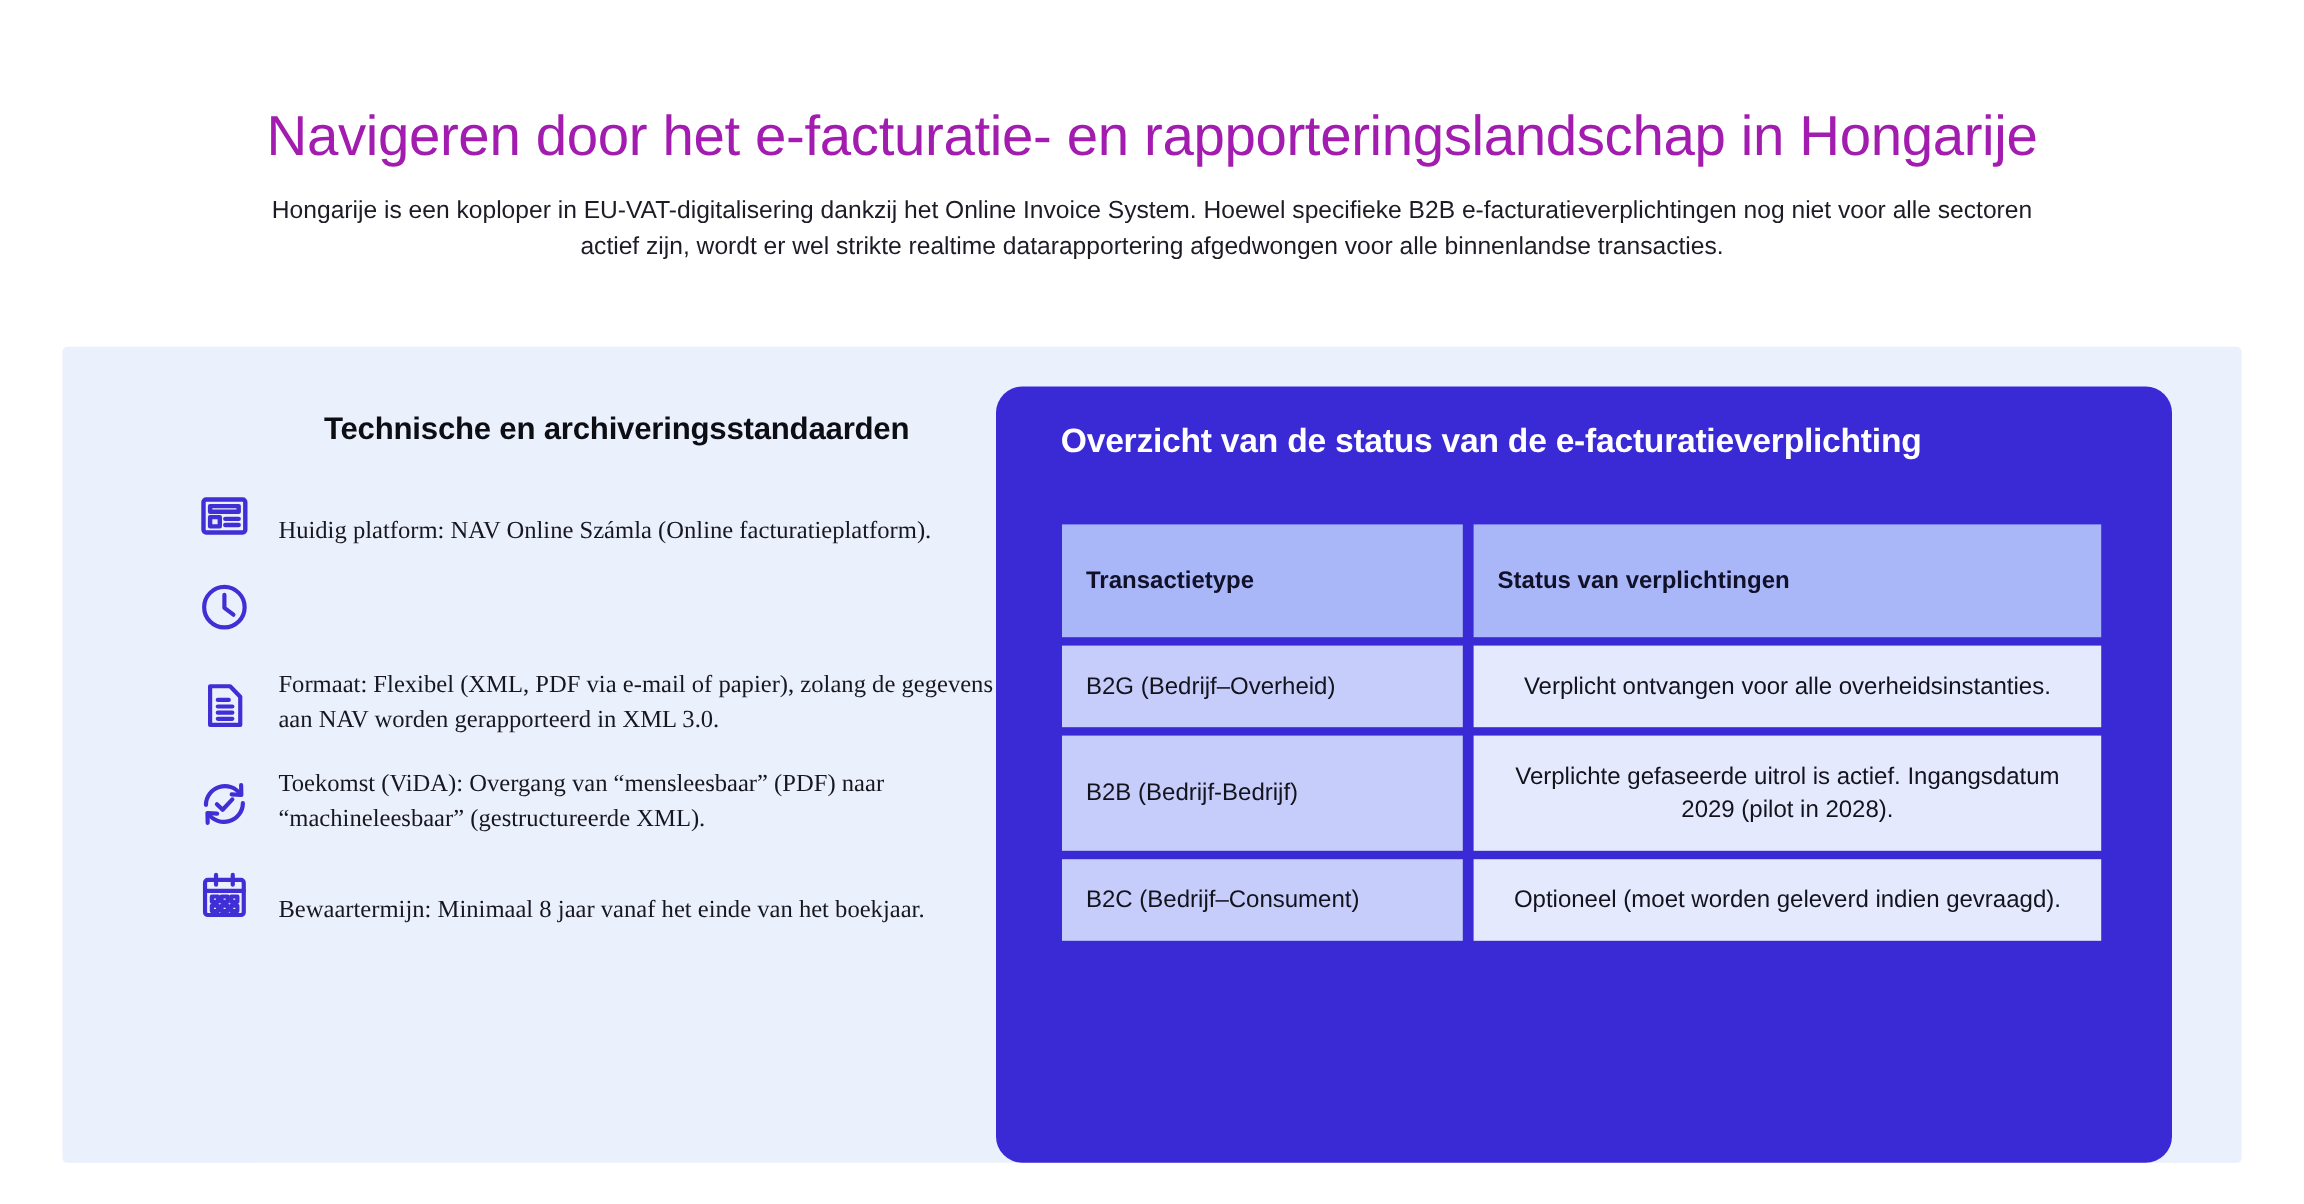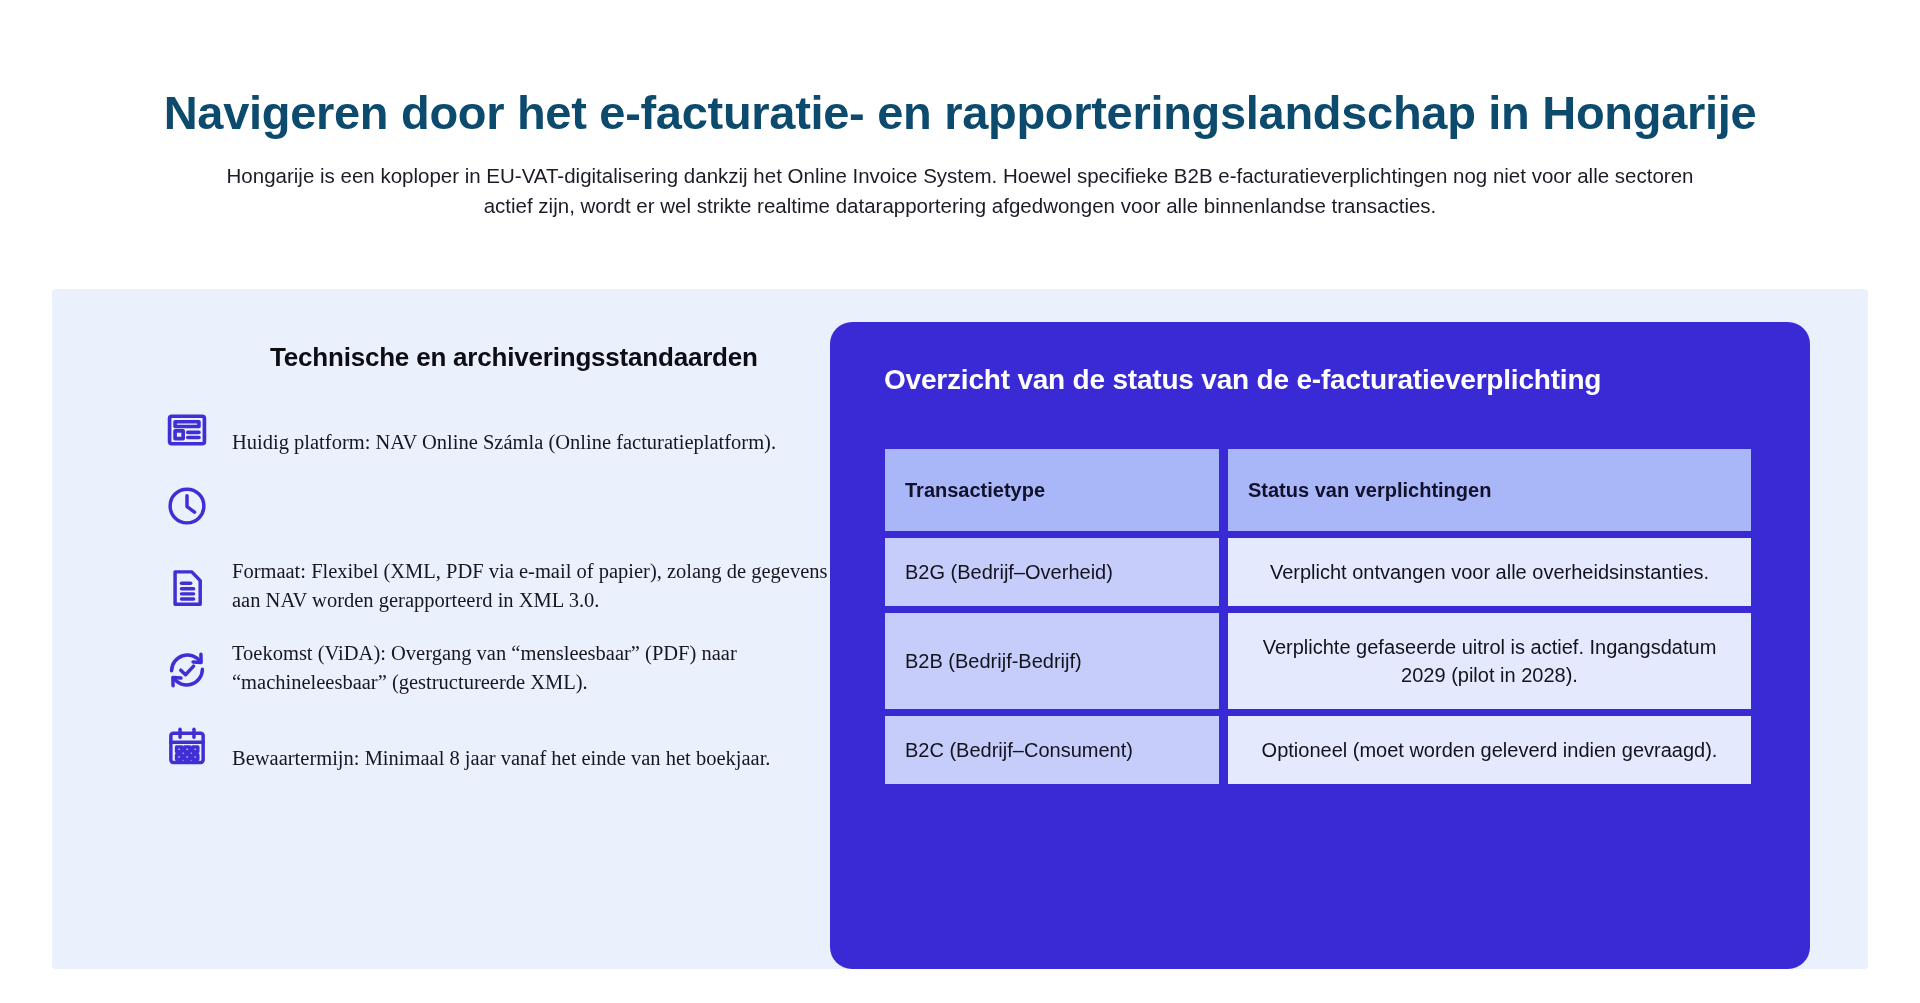--- a/index.html
+++ b/index.html
@@ -20,22 +20,22 @@
   }
 
   
   .header {
     padding-top: 86px;
     text-align: center;
   }
 
   .main-title {
     font-size: 47px;
-    font-weight: 700;
-    color: #0c4a6e;
+    font-weight: 400;
+    color: #a21caf;
     letter-spacing: -0.3px;
     line-height: 1.15;
     white-space: nowrap;
   }
 
   .subtitle {
     margin: 21px auto 0;
     width: 1510px;
     font-size: 20.5px;
     line-height: 1.45;
@@ -117,21 +117,21 @@
     flex: 1;
     padding: 33px 0 0 0;
     display: flex;
     justify-content: flex-start;
   }
 
   .blue-card {
     width: 980px;
     background: #3a2ad6;
     border-radius: 22px;
-    padding: 42px 48px 44px 48px;
+    padding: 30px 48px 44px 48px;
     margin-left: -47px;
   }
 
   .blue-card-title {
     color: #ffffff;
     font-size: 28px;
     font-weight: 700;
     letter-spacing: -0.2px;
     margin-bottom: 46px;
     margin-left: 6px;
@@ -148,21 +148,21 @@
   .status-table col.col-type  { width: 334px; }
   .status-table col.col-stat  { width: auto; }
 
   .status-table th {
     background: #a9b6f8;
     color: #11112a;
     font-size: 20px;
     font-weight: 700;
     text-align: left;
     padding: 24px 20px;
-    height: 82px;
+    height: 94px;
     vertical-align: middle;
   }
 
   .status-table td {
     font-size: 20px;
     color: #13131d;
     padding: 20px;
     vertical-align: middle;
     line-height: 1.4;
     height: 67px;

